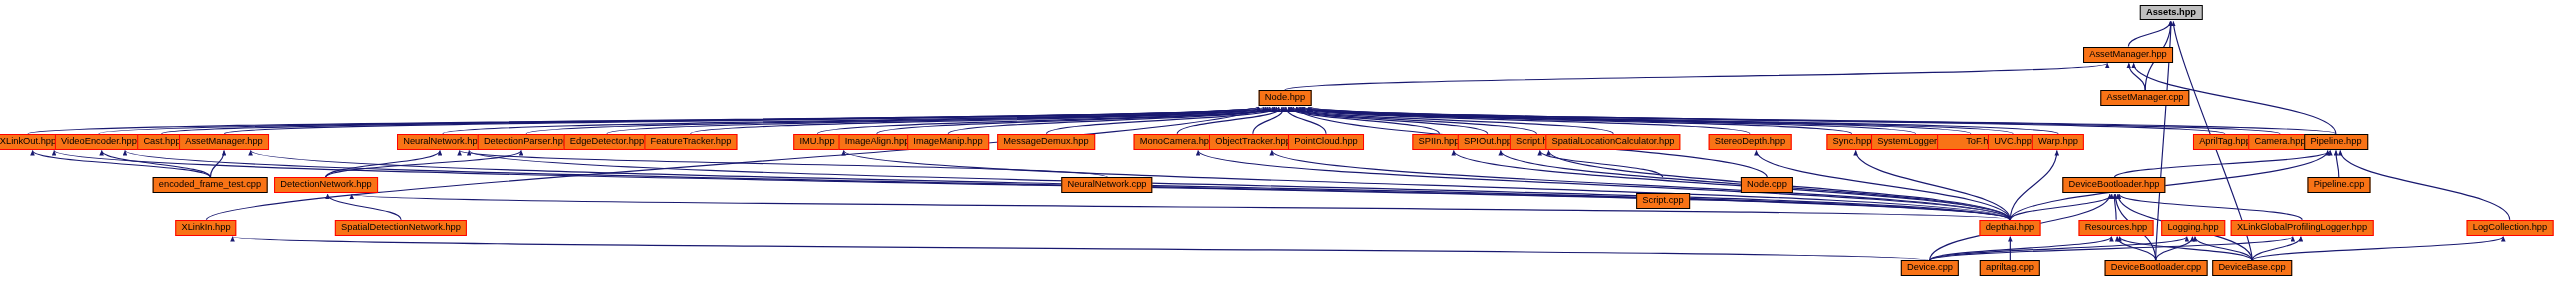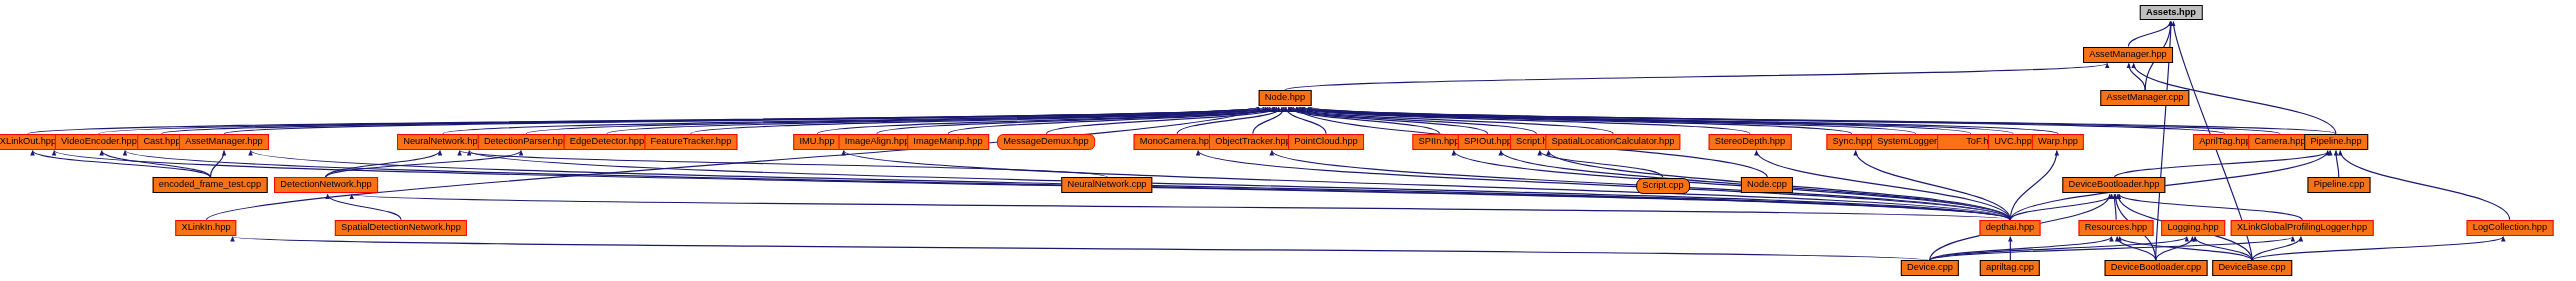--- a/index.html
+++ b/index.html
@@ -116,41 +116,41 @@
       <div class="gnode link" style="left: 99px; top: 134px;"><span>VideoEncoder.hpp</span></div>
       <div class="gnode link" style="left: 162px; top: 134px;"><span>Cast.hpp</span></div>
       <div class="gnode link" style="left: 224px; top: 134px;"><span>AssetManager.hpp</span></div>
       <div class="gnode link" style="left: 443px; top: 134px;"><span>NeuralNetwork.hpp</span></div>
       <div class="gnode link" style="left: 526px; top: 134px;"><span>DetectionParser.hpp</span></div>
       <div class="gnode link" style="left: 607px; top: 134px;"><span>EdgeDetector.hpp</span></div>
       <div class="gnode link" style="left: 691px; top: 134px;"><span>FeatureTracker.hpp</span></div>
       <div class="gnode link" style="left: 817px; top: 134px;"><span>IMU.hpp</span></div>
       <div class="gnode link" style="left: 877px; top: 134px;"><span>ImageAlign.hpp</span></div>
       <div class="gnode link" style="left: 948px; top: 134px; text-align: right;"><span>ImageManip.hpp</span></div>
-      <div class="gnode link" style="left: 1046px; top: 134px; border-radius: 6px;"><span>MessageDemux.hpp</span></div>
+      <div class="gnode link" style="left: 1046px; top: 134px;"><span>MessageDemux.hpp</span></div>
       <div class="gnode link" style="left: 1177px; top: 134px;"><span>MonoCamera.hpp</span></div>
       <div class="gnode link" style="left: 1253px; top: 134px;"><span>ObjectTracker.hpp</span></div>
       <div class="gnode link" style="left: 1326px; top: 134px;"><span>PointCloud.hpp</span></div>
       <div class="gnode link" style="left: 1439px; top: 134px;"><span>SPIIn.hpp</span></div>
       <div class="gnode link" style="left: 1488px; top: 134px;"><span>SPIOut.hpp</span></div>
       <div class="gnode link" style="left: 1537px; top: 134px;"><span>Script.hpp</span></div>
       <div class="gnode link" style="left: 1613px; top: 134px;"><span>SpatialLocationCalculator.hpp</span></div>
       <div class="gnode link" style="left: 1750px; top: 134px;"><span>StereoDepth.hpp</span></div>
       <div class="gnode link" style="left: 1852px; top: 134px;"><span>Sync.hpp</span></div>
       <div class="gnode link" style="left: 1916px; top: 134px;"><span>SystemLogger.hpp</span></div>
       <div class="gnode link" style="left: 1971px; top: 134px; padding-left: 28px;"><span>ToF.hpp</span></div>
       <div class="gnode link" style="left: 2013px; top: 134px;"><span>UVC.hpp</span></div>
       <div class="gnode link" style="left: 2058px; top: 134px;"><span>Warp.hpp</span></div>
       <div class="gnode link" style="left: 2225px; top: 134px;"><span>AprilTag.hpp</span></div>
       <div class="gnode link" style="left: 2280px; top: 134px;"><span>Camera.hpp</span></div>
       <div class="gnode " style="left: 2336px; top: 134px;"><span>Pipeline.hpp</span></div>
       <div class="gnode " style="left: 210px; top: 177px;"><span>encoded_frame_test.cpp</span></div>
       <div class="gnode link" style="left: 326px; top: 177px;"><span>DetectionNetwork.hpp</span></div>
       <div class="gnode " style="left: 1107px; top: 177px;"><span>NeuralNetwork.cpp</span></div>
-      <div class="gnode " style="left: 1663px; top: 178px; border-radius: 7px;"><span>Script.cpp</span></div>
+      <div class="gnode " style="left: 1663px; top: 193px;"><span>Script.cpp</span></div>
       <div class="gnode " style="left: 1767px; top: 177px;"><span>Node.cpp</span></div>
       <div class="gnode " style="left: 2114px; top: 177px;"><span>DeviceBootloader.hpp</span></div>
       <div class="gnode " style="left: 2339px; top: 177px;"><span>Pipeline.cpp</span></div>
       <div class="gnode link" style="left: 206px; top: 220px;"><span>XLinkIn.hpp</span></div>
       <div class="gnode link" style="left: 401px; top: 220px;"><span>SpatialDetectionNetwork.hpp</span></div>
       <div class="gnode link" style="left: 2010px; top: 220px;"><span>depthai.hpp</span></div>
       <div class="gnode link" style="left: 2116px; top: 220px;"><span>Resources.hpp</span></div>
       <div class="gnode link" style="left: 2193px; top: 220px;"><span>Logging.hpp</span></div>
       <div class="gnode link" style="left: 2302px; top: 220px;"><span>XLinkGlobalProfilingLogger.hpp</span></div>
       <div class="gnode link" style="left: 2510px; top: 220px;"><span>LogCollection.hpp</span></div>

